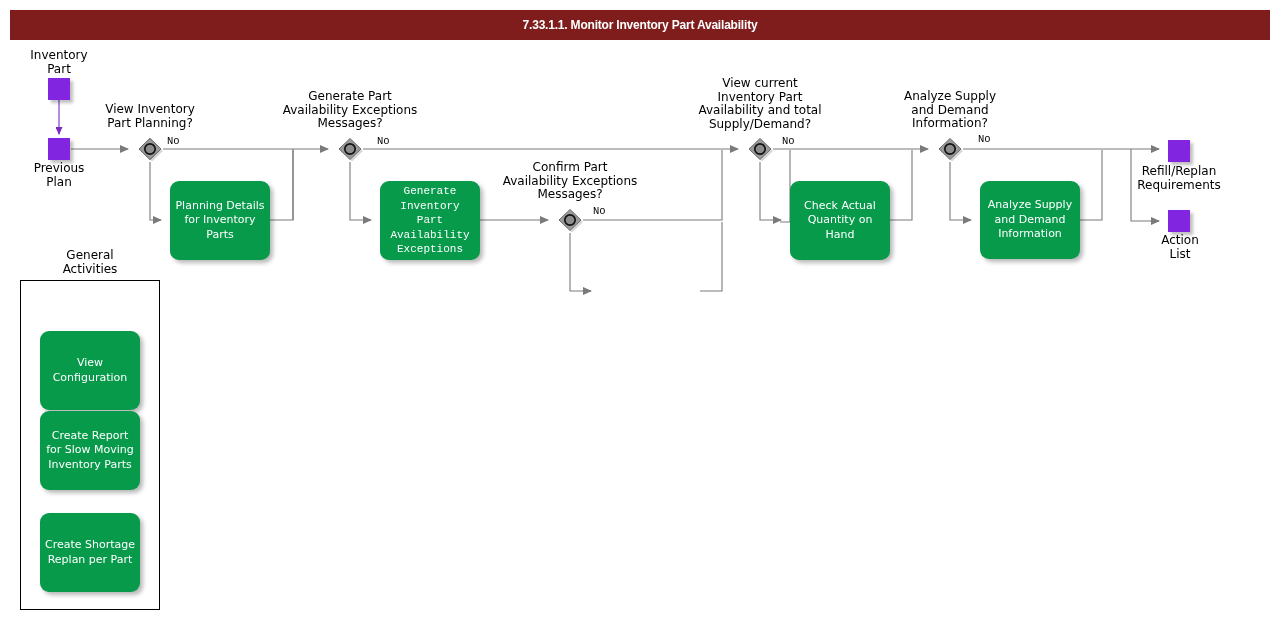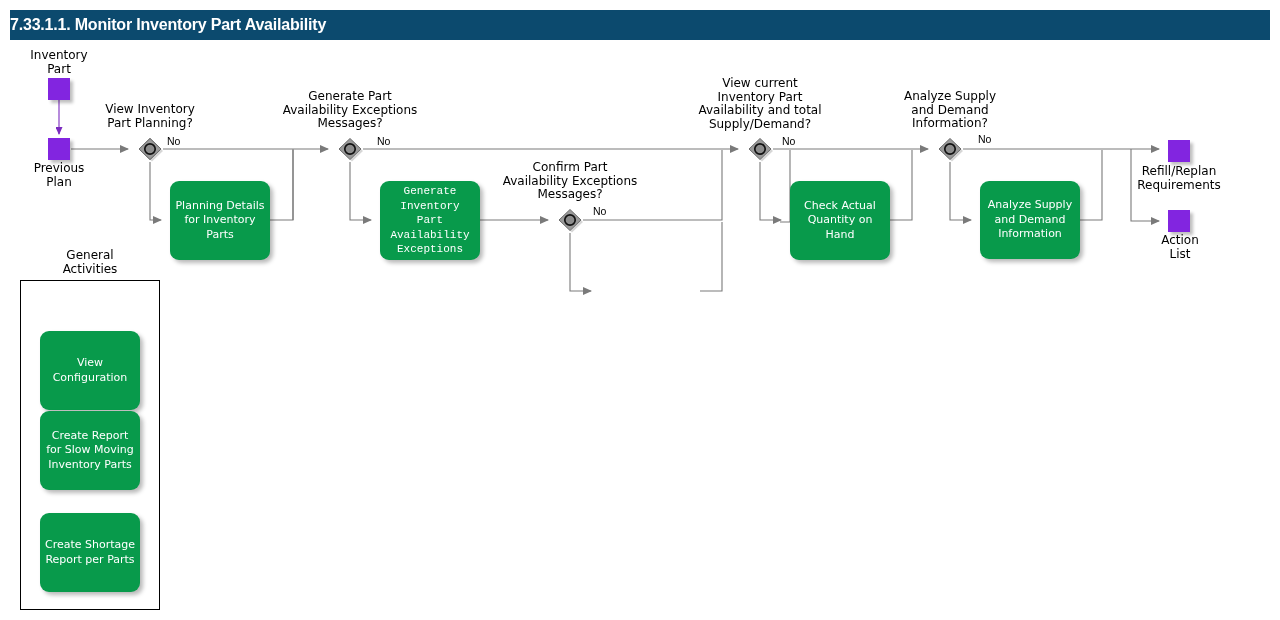--- a/index.html
+++ b/index.html
@@ -14,28 +14,28 @@
     position: relative;
     width: 1280px;
     height: 620px;
     background: #ffffff;
   }
   
   .titlebar {
     position: absolute;
     left: 10px; top: 10px;
     width: 1260px; height: 30px;
-    background: #0c4a6e;
+    background: #7f1d1d;
     color: #ffffff;
-    font-size: 16px;
+    font-size: 12px;
     font-weight: bold;
     font-family: "Liberation Sans", sans-serif;
     display: flex;
     align-items: center;
-    justify-content: flex-start;
+    justify-content: center;
     letter-spacing: -0.2px;
   }
   
   #wires {
     position: absolute;
     left: 0; top: 0;
     width: 1280px; height: 620px;
     pointer-events: none;
   }
   
@@ -74,21 +74,21 @@
     color: #000000;
     text-align: center;
     white-space: pre-line;
     font-family: "DejaVu Sans", sans-serif;
   }
   .flowlbl {
     position: absolute;
     font-size: 10.5px;
     line-height: 13px;
     color: #000000;
-    font-family: Liberation Sans, sans-serif;
+    font-family: Liberation Mono, monospace;
   }
   
   .pool {
     position: absolute;
     border: 1px solid #000000;
     background: transparent;
   }
 </style>
 </head>
 <body>
@@ -248,15 +248,15 @@
   <div class="lbl" style="left:40px; top:249px; width:100px;">General
 Activities</div>
   <div class="pool" style="left:20px; top:280px; width:140px; height:330px;"></div>
 
   <div class="task" style="left:40px; top:320px; width:100px; height:79px;margin-top:11px;">View
 Configuration</div>
   <div class="task" style="left:40px; top:411px; width:100px; height:79px;">Create Report
 for Slow Moving
 Inventory Parts</div>
   <div class="task" style="left:40px; top:513px; width:100px; height:79px;">Create Shortage
-Report per Parts</div>
+Replan per Part</div>
 
 </div>
 
 </body></html>

